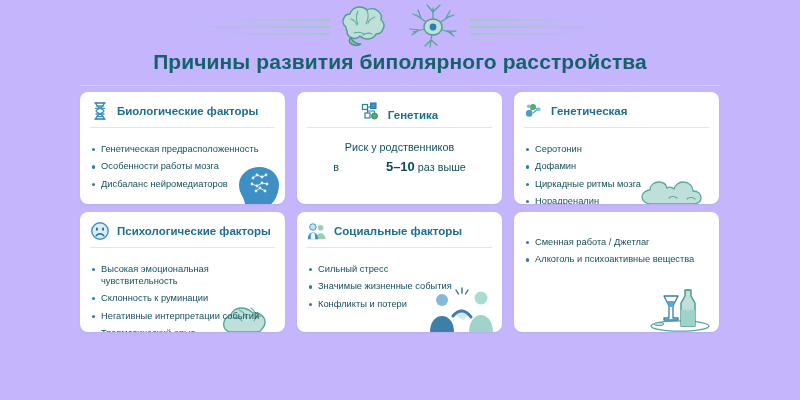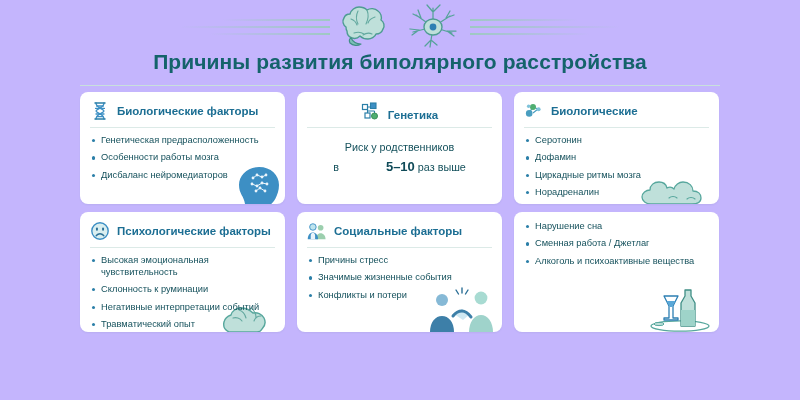--- a/index.html
+++ b/index.html
@@ -87,21 +87,21 @@
     margin-bottom: 7px;
   }
   .card-head.center { justify-content: center; align-items: flex-end; }
   .card-title {
     font-size: 11.5px;
     font-weight: bold;
     color: #1c6e93;
     white-space: nowrap;
   }
   .ico { width: 20px; height: 20px; flex: 0 0 20px; display: block; }
-  ul.bullets { list-style: none; position: relative; z-index: 2; }
+  ul.bullets { list-style: none; position: relative; z-index: 2; margin-top: 16px; }
   ul.bullets li {
     position: relative;
     font-size: 9.3px;
     color: #15515c;
     line-height: 1.28;
     padding-left: 11px;
     margin-bottom: 5.5px;
   }
   ul.bullets li::before {
     content: "";
@@ -235,21 +235,21 @@
       <div class="card-head">
         <svg class="ico" viewBox="0 0 20 20">
           <g stroke="#4a9ec0" stroke-width="1.2" fill="none">
             <path d="M5 12l4-6M9 6l5 2M9 6l-4-1M14 8l-5 4"></path>
           </g>
           <circle cx="5.2" cy="12.4" r="3.3" fill="#4a9ec0"></circle>
           <circle cx="9" cy="6" r="3" fill="#4fae70"></circle>
           <circle cx="14.6" cy="8.2" r="2" fill="#7fc3da"></circle>
           <circle cx="4.6" cy="5.2" r="1.7" fill="#7fc3da"></circle>
         </svg>
-        <span class="card-title">Биологические</span>
+        <span class="card-title">Генетическая</span>
       </div>
       <ul class="bullets">
         <li>Серотонин</li>
         <li>Дофамин</li>
         <li>Циркадные ритмы мозга</li>
         <li>Норадреналин</li>
       </ul>
       <svg class="deco" width="76" height="36" viewBox="0 0 76 36">
         <path d="M10 36c-5 0-9-3-9-7s4-7 8-7c0-5 4-8 9-8 4 0 7 2 8 6 2-1 5-1 7 1 1-4 5-7 9-7 6 0 10 4 10 9 5 0 8 3 8 7s-4 6-9 6z" fill="#bfe0da" stroke="#57a79d" stroke-width="1.3" stroke-linejoin="round"></path>
         <path d="M28 30c2-2 6-2 8 0M46 31c2-2 6-2 8 0" fill="none" stroke="#57a79d" stroke-width="1.1" stroke-linecap="round"></path>
@@ -285,40 +285,39 @@
         <svg class="ico" viewBox="0 0 22 20">
           <circle cx="15" cy="6.4" r="3.1" fill="#9ccfae"></circle>
           <path d="M9.6 19c0-4 2.4-6.6 5.4-6.6S20.4 15 20.4 19z" fill="#9ccfae"></path>
           <circle cx="6.5" cy="5.6" r="3.6" fill="#bfe4ee" stroke="#3d8fc4" stroke-width="1"></circle>
           <path d="M0.8 19c0-4.4 2.6-7.4 5.7-7.4S12.2 14.6 12.2 19z" fill="#3d8fc4"></path>
           <path d="M6.5 11.8c1.3 0 2.4 1.4 2.4 3.3v3.9H4.1v-3.9c0-1.9 1.1-3.3 2.4-3.3z" fill="#eaf4fb"></path>
         </svg>
         <span class="card-title">Социальные факторы</span>
       </div>
       <ul class="bullets">
-        <li>Причины стресс</li>
+        <li>Сильный стресс</li>
         <li>Значимые жизненные события</li>
         <li>Конфликты и потери</li>
       </ul>
       <svg class="deco" width="76" height="48" viewBox="0 0 76 48">
         <g stroke="#2b6f96" stroke-width="1.4" stroke-linecap="round" fill="none">
           <path d="M38 4v5M32 6l2.5 4M44 6l-2.5 4"></path>
         </g>
         <circle cx="18" cy="16" r="6" fill="#86b9d6"></circle>
         <path d="M6 48c0-10 5.4-16 12-16s12 6 12 16z" fill="#3d7fa8"></path>
         <circle cx="57" cy="14" r="6.4" fill="#a8dbd2"></circle>
         <path d="M45 48c0-10 5.4-17 12-17s12 7 12 17z" fill="#9fd3cb"></path>
         <path d="M30 30l8-5 8 5-7 6z" fill="#cfe8f2"></path>
         <path d="M29 32c3-4 6-5 9-5M47 33c-3-4-6-6-9-6" stroke="#3d7fa8" stroke-width="3" fill="none" stroke-linecap="round"></path>
       </svg>
     </div>
 
     <div class="card">
       <ul class="bullets">
-        <li>Нарушение сна</li>
         <li>Сменная работа / Джетлаг</li>
         <li>Алкоголь и психоактивные вещества</li>
       </ul>
       <svg class="deco" width="74" height="46" viewBox="0 0 74 46">
         <ellipse cx="37" cy="40" rx="29" ry="5.2" fill="none" stroke="#57a79d" stroke-width="1.3"></ellipse>
         <path d="M42 4h6v6l4 7v23H38V17l4-7z" fill="#bfe0da" stroke="#3f8e85" stroke-width="1.3" stroke-linejoin="round"></path>
         <path d="M38 24h14v16H38z" fill="#9ed3c9"></path>
         <path d="M21 10h14l-5 10v12h5v2H21v-2h5V20z" fill="#ffffff" stroke="#2d7fb3" stroke-width="1.3" stroke-linejoin="round"></path>
         <path d="M23.5 15h9l-3.4 6h-2.2z" fill="#5aa8d8"></path>
         <ellipse cx="16" cy="38" rx="5" ry="1.6" fill="#bfe0da" stroke="#57a79d" stroke-width="1"></ellipse>

